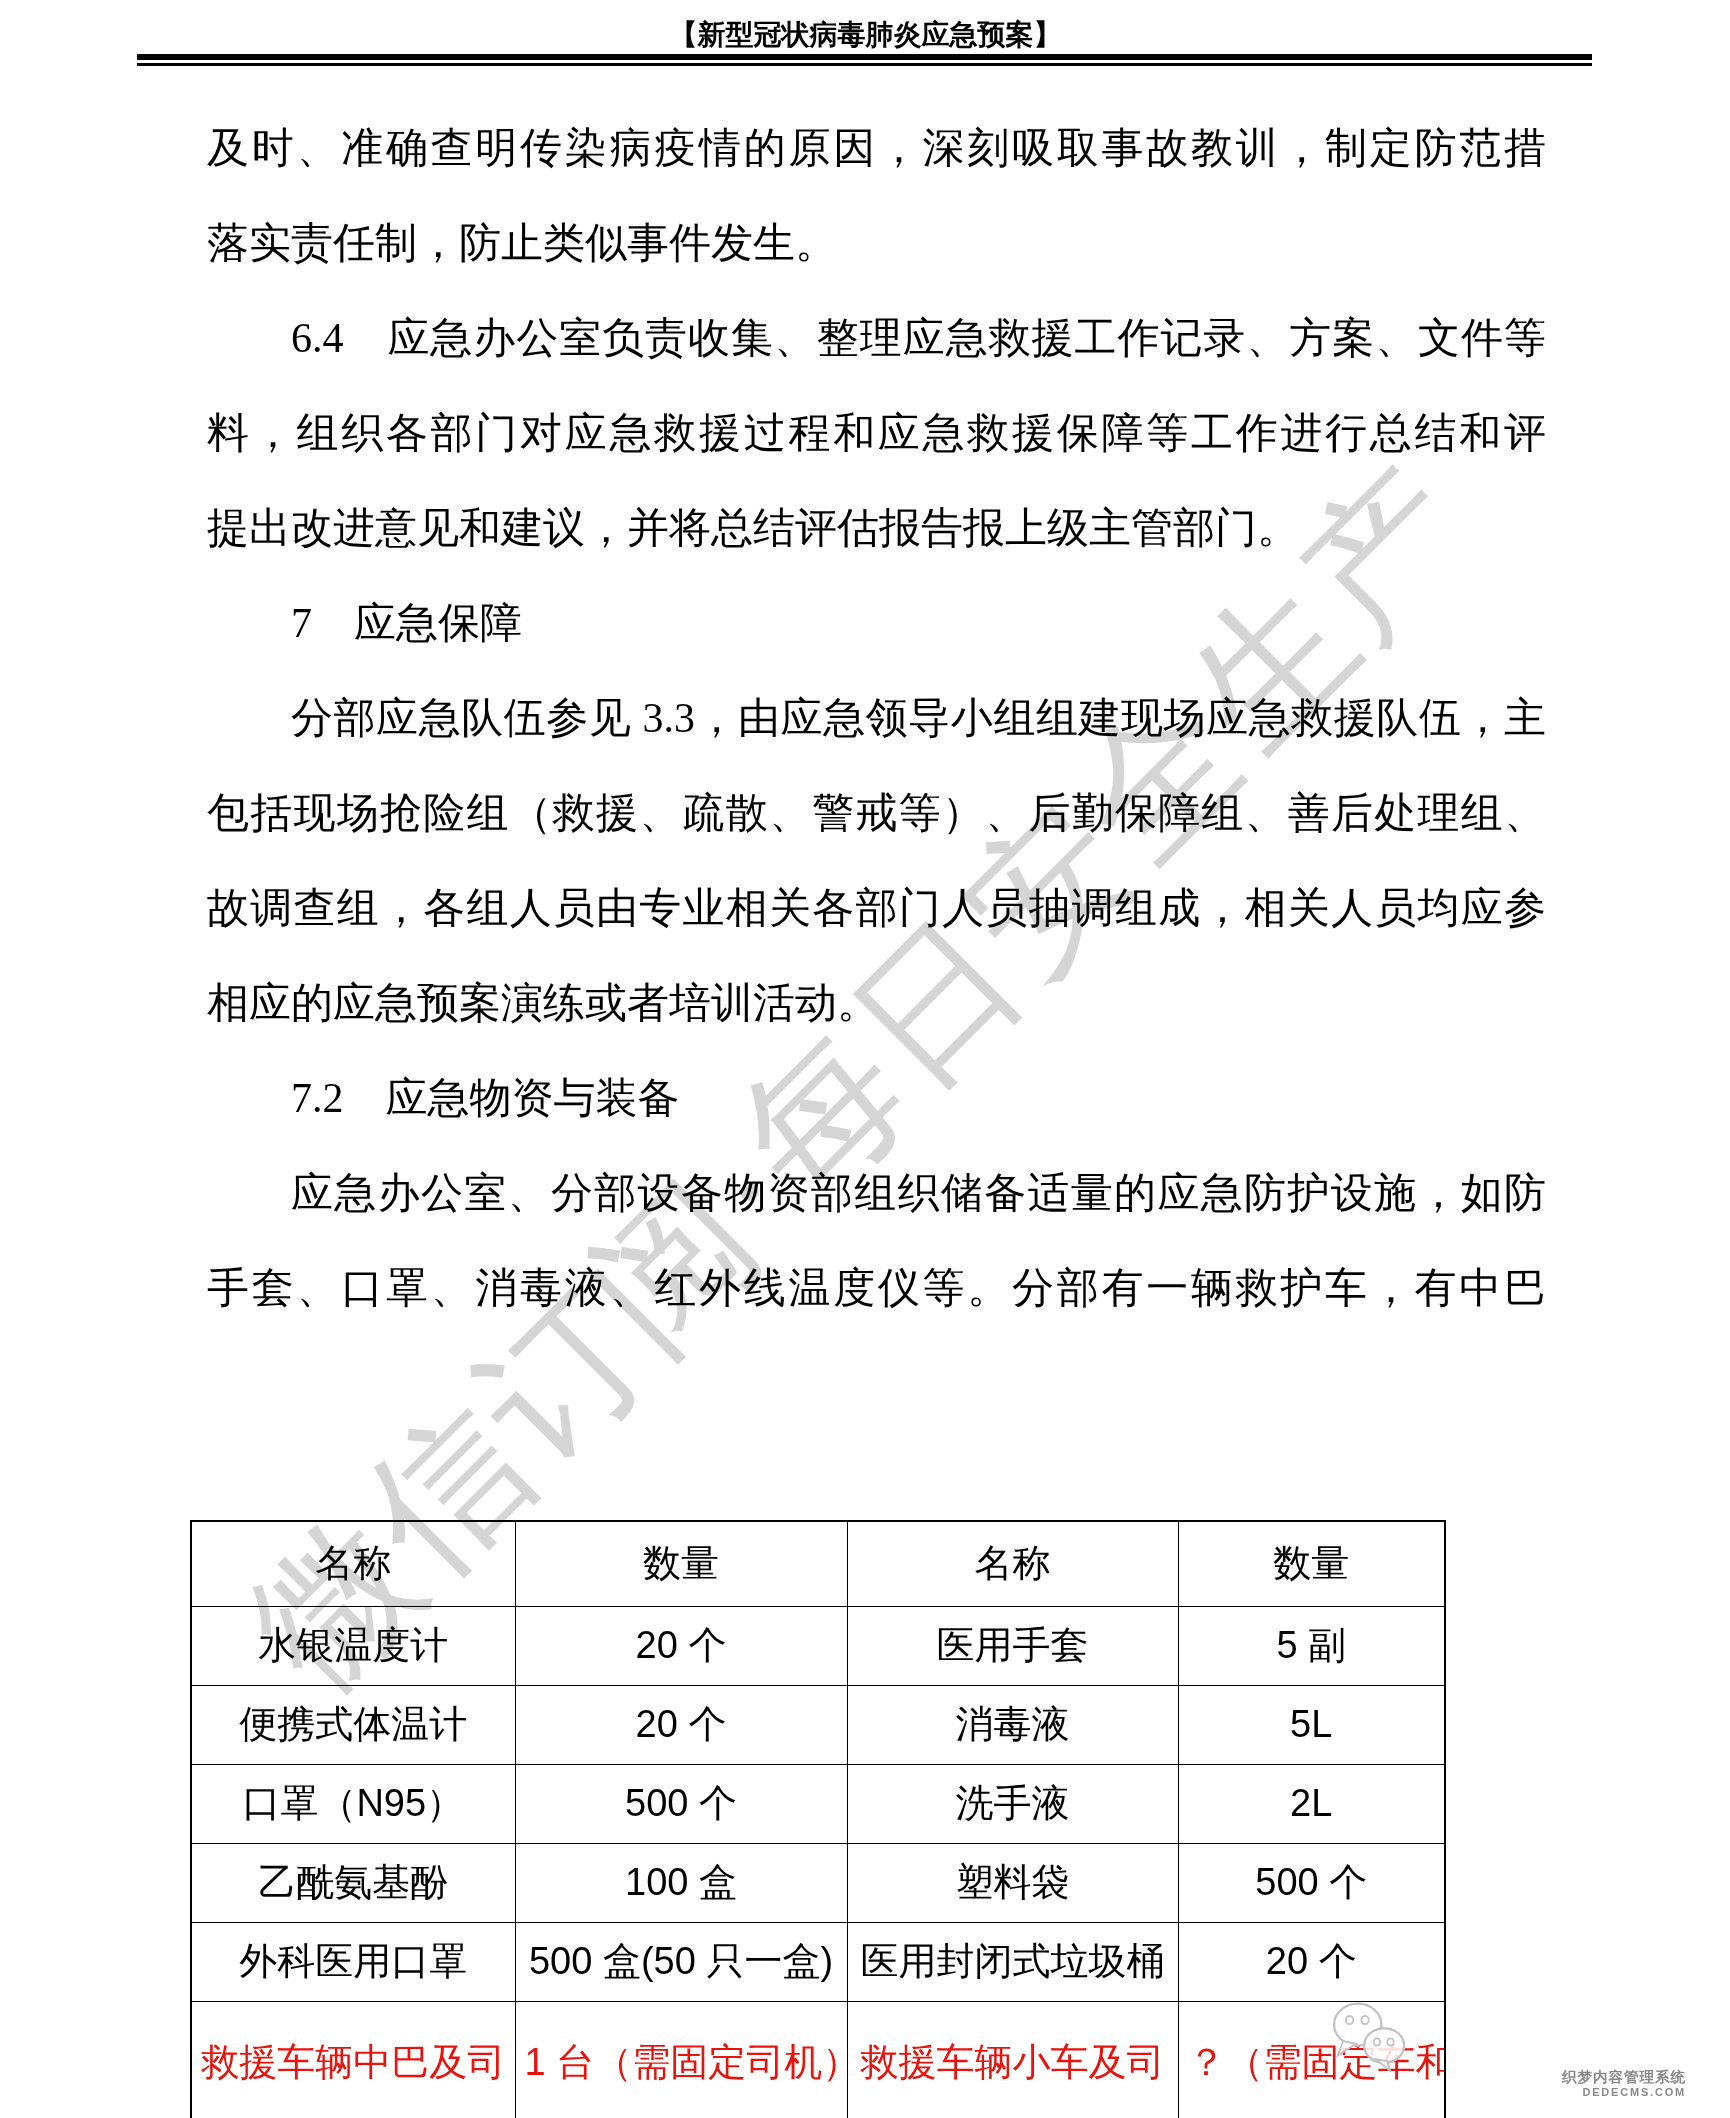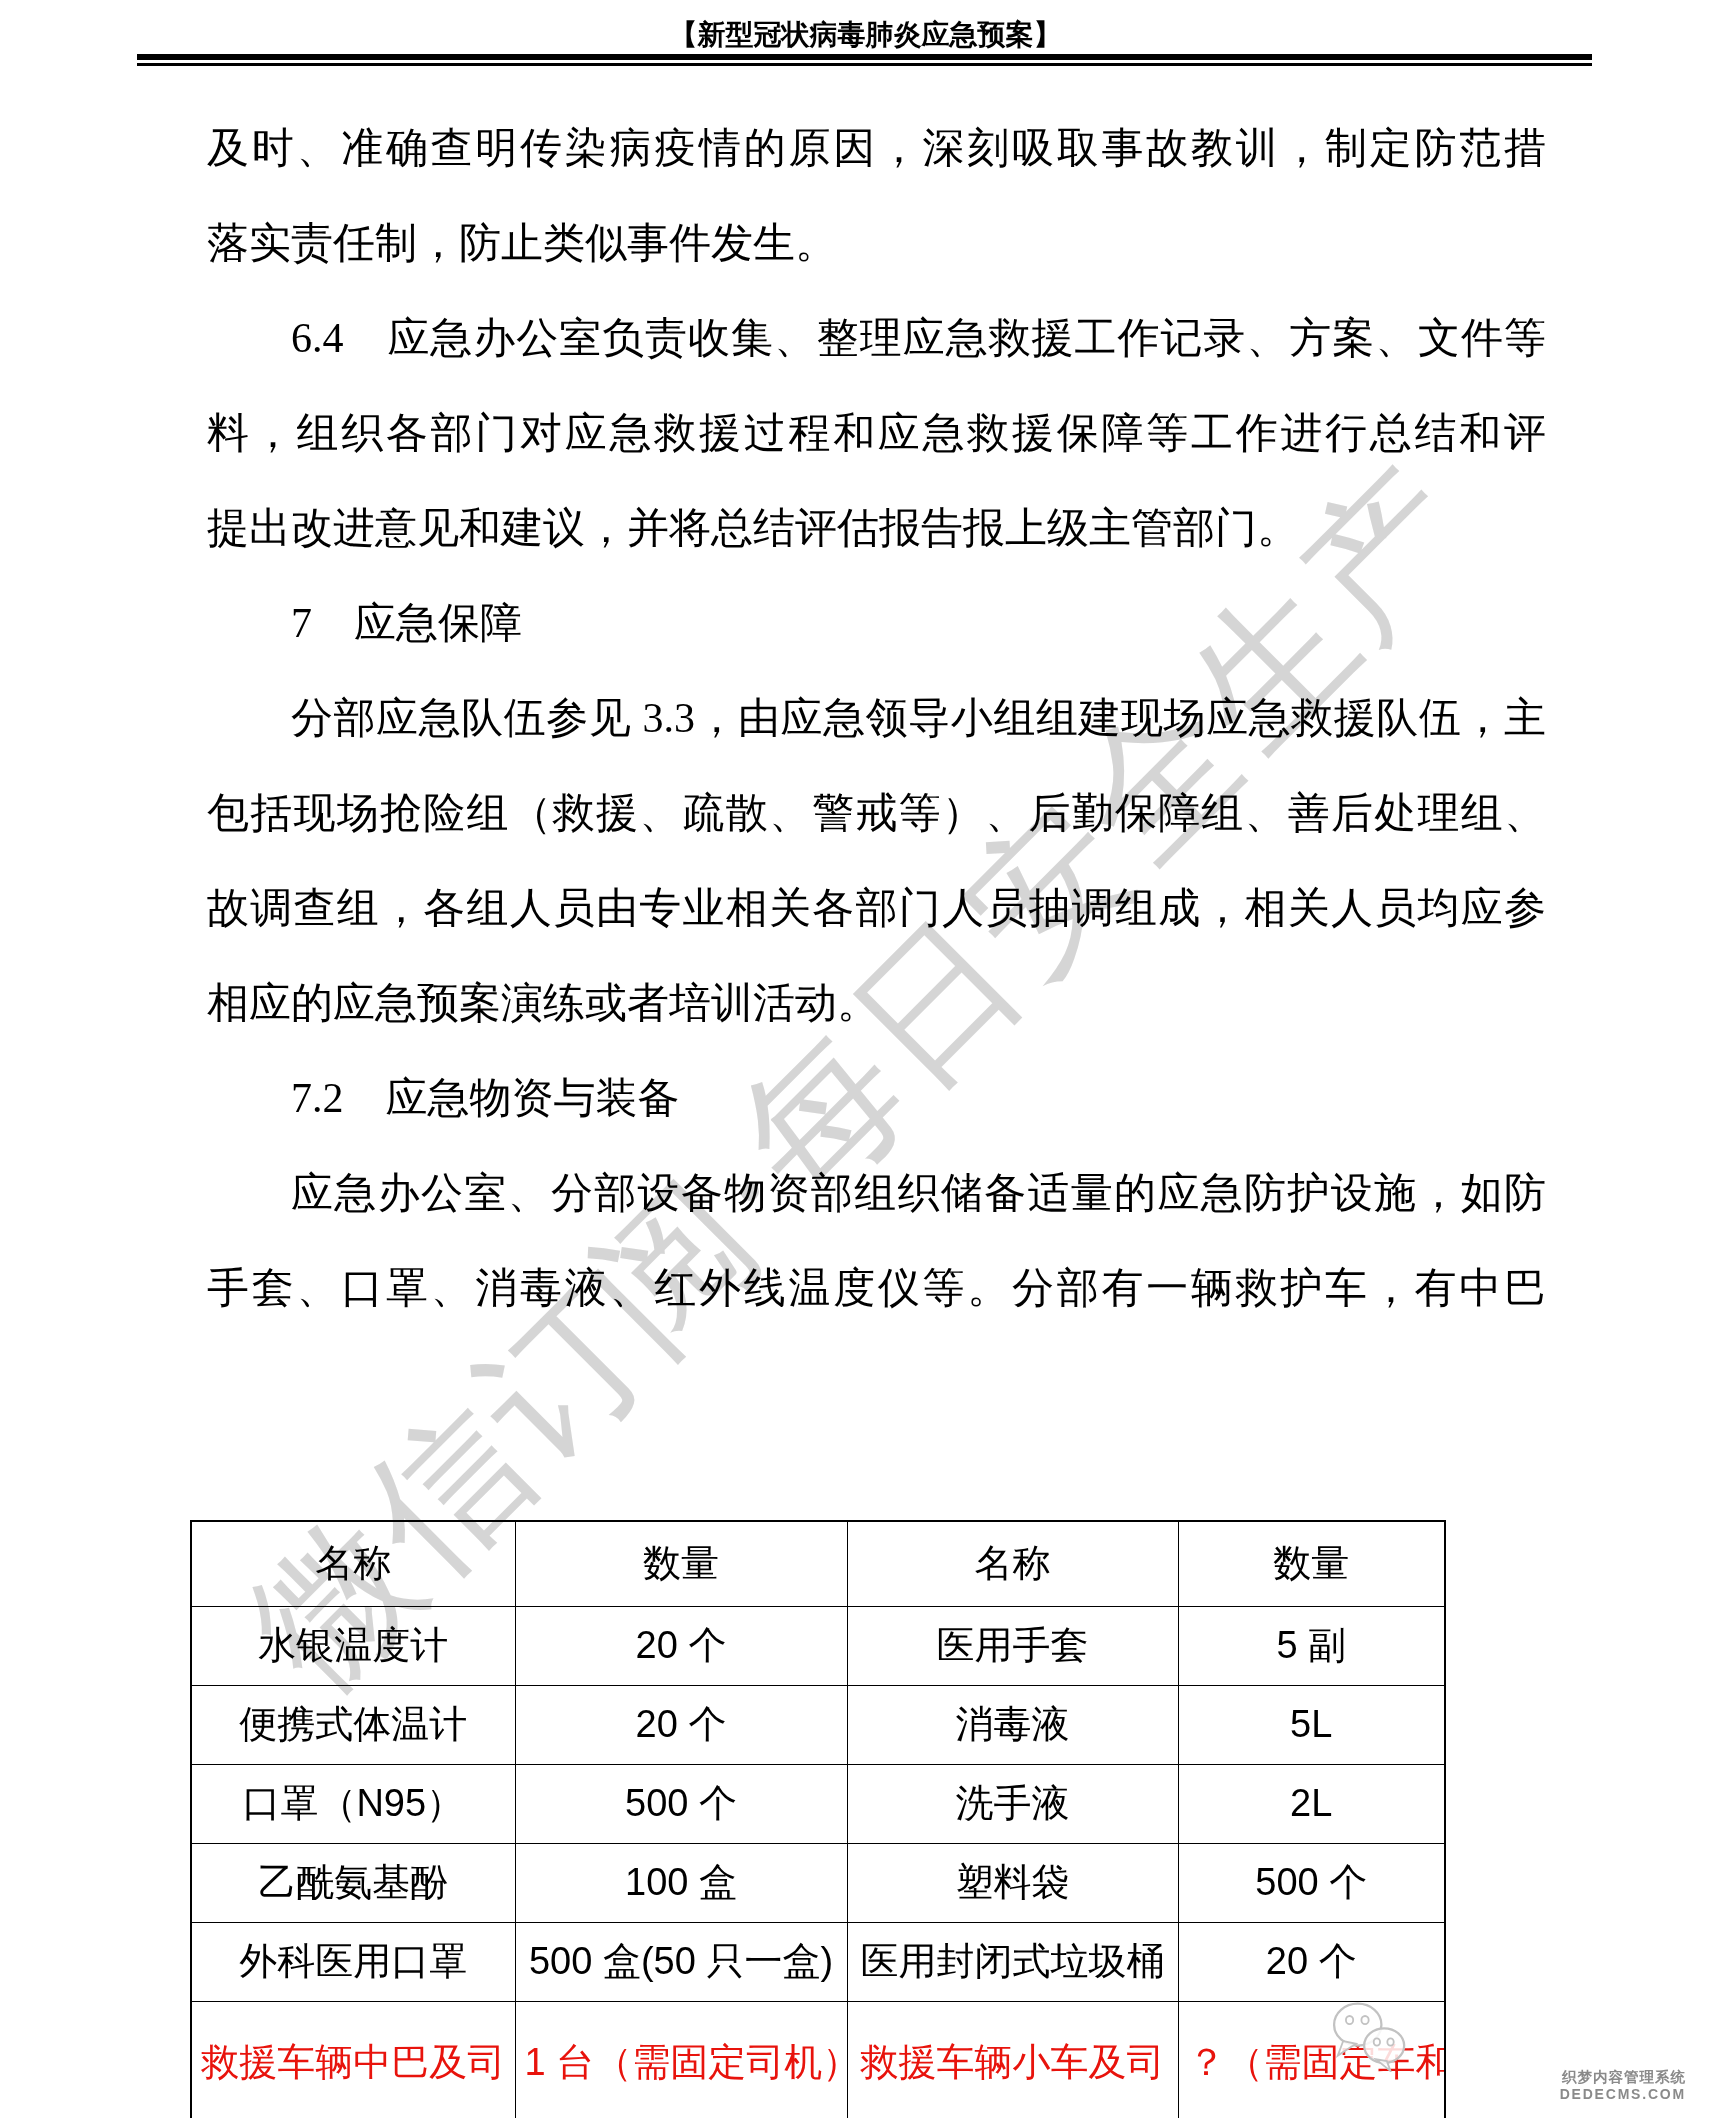--- a/index.html
+++ b/index.html
@@ -121,21 +121,21 @@
     right:45px;top:2069px;
     z-index:4;
     text-align:right;
     font-family:"Liberation Sans", sans-serif;
     font-weight:bold;
     color:#8a8a8a;
     text-shadow:0.9px 0.9px 0 #ffffff;
     line-height:1.15;
   }
   .cms-credit .cms-line1{font-size:14.6px;letter-spacing:0.9px;}
-  .cms-credit .cms-line2{font-size:14px;letter-spacing:1.8px;}
+  .cms-credit .cms-line2{font-size:11px;letter-spacing:1.8px;}
 </style>
 </head>
 <body>
 
 <div class="page">
 
   <div class="watermark">微信订阅·每日安全生产</div>
 
   <div class="doc-title">【新型冠状病毒肺炎应急预案】</div>
   <div class="header-rule">

